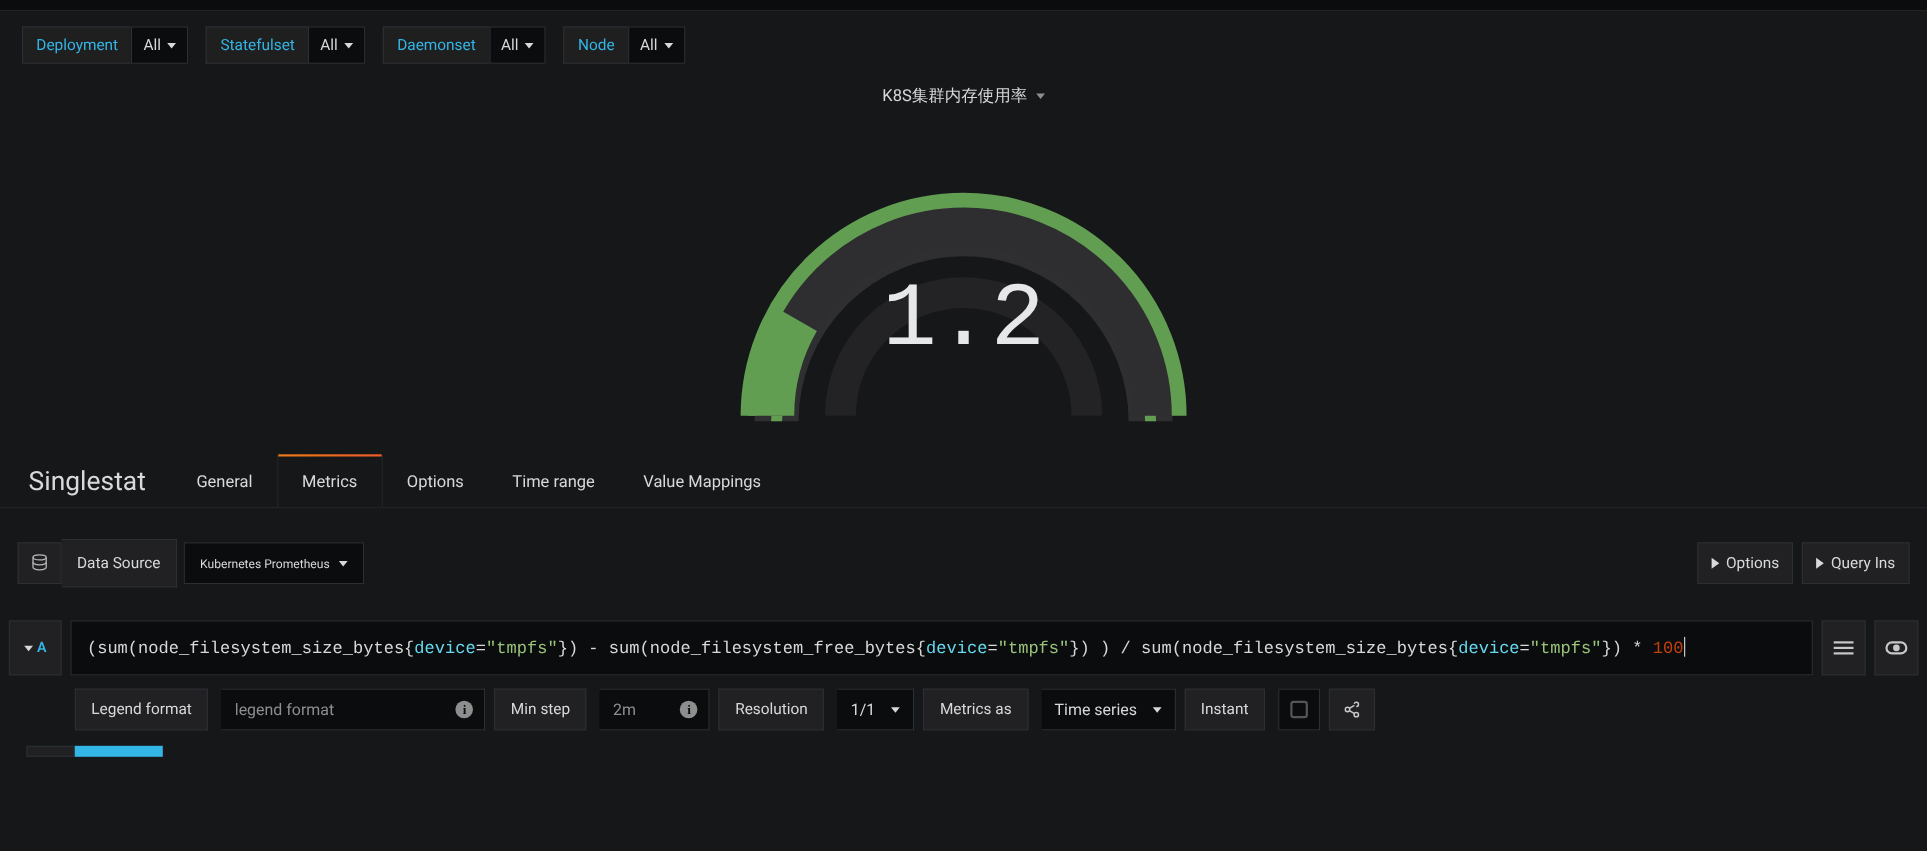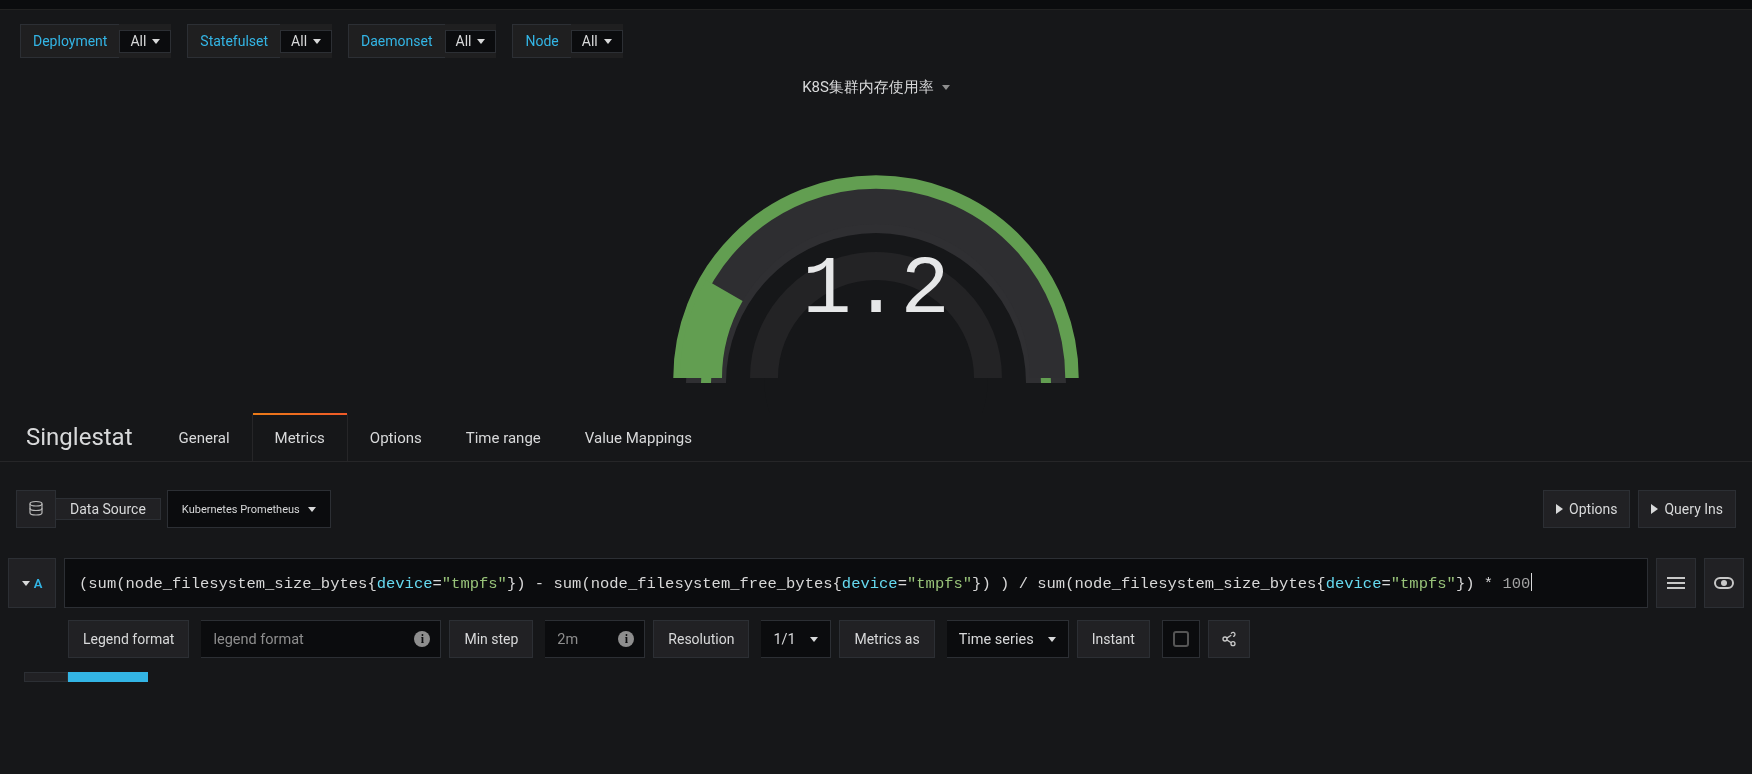--- a/index.html
+++ b/index.html
@@ -37,21 +37,21 @@
     height: 34px;
     display: flex;
     align-items: center;
     border: 1px solid #2c2f34;
     border-right: none;
   }
   .filter-value {
     background: #0b0c0e;
     color: #d8d9da;
     padding: 0 10px;
-    height: 23px;
+    height: 34px;
     display: flex;
     align-items: center;
     gap: 6px;
     border: 1px solid #2c2f34;
     font-size: 14px;
   }
   .caret-down {
     width: 0; height: 0;
     border-left: 4px solid transparent;
     border-right: 4px solid transparent;
@@ -132,21 +132,21 @@
   .ds-icon-box {
     width: 40px; height: 38px;
     background: #212124;
     border: 1px solid #2c2f34;
     display: flex; align-items: center; justify-content: center;
   }
   .ds-label {
     background: #212124;
     border: 1px solid #2c2f34;
     border-left: none;
-    height: 22px;
+    height: 44px;
     display: flex; align-items: center;
     padding: 0 14px;
     font-size: 14px;
     color: #d8d9da;
   }
   .ds-select {
     background: #0b0c0e;
     border: 1px solid #2c2f34;
     height: 38px;
     display: flex; align-items: center;
@@ -243,21 +243,21 @@
   .c-key { color:#61afef; }
   .c-str { color:#98c379; }
   .c-num { color:#d19a66; }
 
   .query-input span { font-family: Menlo, Consolas, "Courier New", monospace; }
 
   .c-key { color:#56b6c2; }
   .c-num { color:#cc6666; }
 
   .c-key { color:#66d9ef; }
-  .c-num { color:#a3a3a3; }
+  .c-num { color:#c2410c; }
 
   
   .opts-row {
     display: flex;
     gap: 8px;
     margin-top: 12px;
     padding: 0 0 0 60px;
   }
   .opt-group {
     display: flex;

